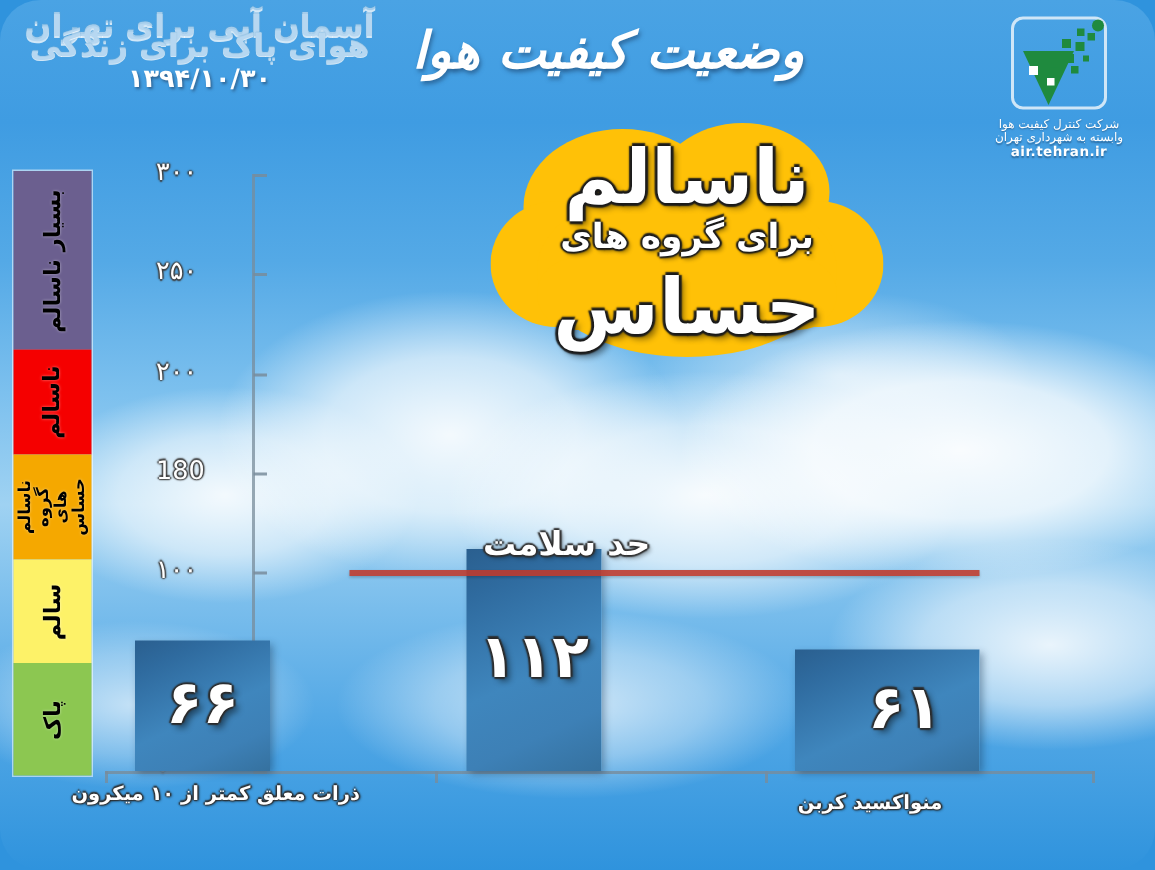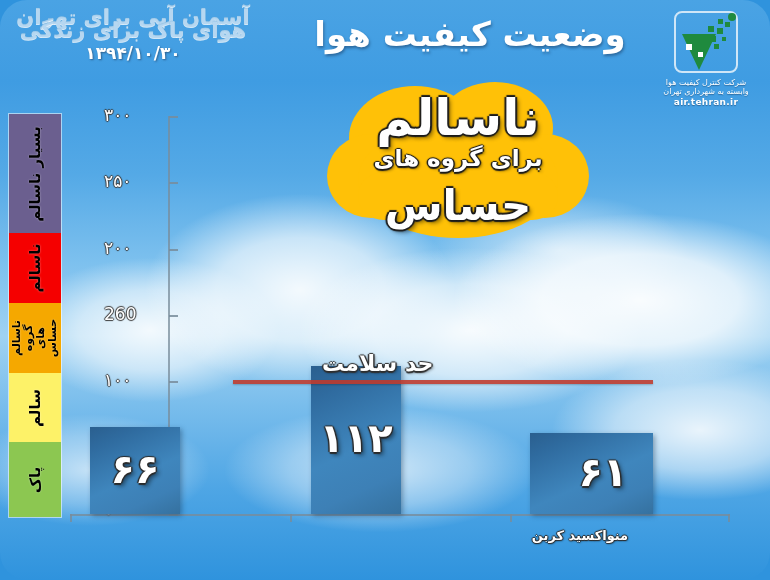--- a/index.html
+++ b/index.html
@@ -30,24 +30,25 @@
     color:rgba(175,212,240,.85);
     text-shadow:0 1px 0 rgba(255,255,255,.75), 0 0 1px #6fa8cf;
     line-height:19px;white-space:nowrap;
   }
   .brand-left .bl2{margin-top:-6px;}
   .brand-date{
     margin-top:3px;font-size:17px;font-weight:bold;color:#ffffff;
     text-shadow:1px 1px 2px rgba(40,80,120,.8);letter-spacing:1px;
   }
   .main-title{
-    position:absolute;left:275px;top:14px;width:390px;text-align:center;
+    position:absolute;left:275px;top:14px;width:390px;text-align:left;
     font-size:34px;font-weight:bold;color:#ffffff;
     text-shadow:1px 2px 3px rgba(30,75,120,.65);
     white-space:nowrap;
+    font-style:italic;
   }
   .brand-right{position:absolute;right:4px;top:6px;width:120px;text-align:center;}
   .logo-box{position:relative;width:72px;height:72px;margin:0 auto;}
   .logo-box svg{display:block;}
   .org-line{
     font-size:8px;color:#ffffff;line-height:9px;white-space:nowrap;
     text-shadow:0 1px 1px rgba(30,70,110,.6);
   }
   .org-url{font-size:9px;color:#ffffff;font-weight:bold;letter-spacing:.3px;
     text-shadow:0 1px 1px rgba(30,70,110,.6);margin-top:1px;}
@@ -62,21 +63,21 @@
     text-shadow:-2px 0 1px #1b1b1b,2px 0 1px #1b1b1b,0 -2px 1px #1b1b1b,0 2px 1px #1b1b1b,
                 3px 3px 4px rgba(0,0,0,.45);
     margin-top:-4px;
   }
   .cl-sub{
     font-size:23px;font-weight:bold;color:#ffffff;line-height:28px;margin-top:2px;
     text-shadow:-1.5px 0 1px #1b1b1b,1.5px 0 1px #1b1b1b,0 -1.5px 1px #1b1b1b,0 1.5px 1px #1b1b1b,
                 2px 2px 3px rgba(0,0,0,.4);
   }
   .cl-main2{
-    font-size:42px;font-weight:bold;color:#ffffff;line-height:40px;margin-top:14px;
+    font-size:51px;font-weight:bold;color:#ffffff;line-height:40px;margin-top:14px;
     text-shadow:-2px 0 1px #1b1b1b,2px 0 1px #1b1b1b,0 -2px 1px #1b1b1b,0 2px 1px #1b1b1b,
                 3px 3px 4px rgba(0,0,0,.45);
   }
 
   
   .legend{position:absolute;left:8px;top:113px;width:54px;height:405px;
     border:1px solid rgba(255,255,255,.55);box-sizing:border-box;}
   .legend-band{
     width:100%;box-sizing:border-box;position:relative;
     display:flex;align-items:center;justify-content:center;overflow:hidden;
@@ -204,21 +205,21 @@
   <div class="chart">
     <div class="y-axis-line"></div>
 
     <div class="y-tick" style="top:8px;"></div>
     <div class="y-label" style="top:8px;">۳۰۰</div>
     <div class="y-tick" style="top:74px;"></div>
     <div class="y-label" style="top:74px;">۲۵۰</div>
     <div class="y-tick" style="top:141px;"></div>
     <div class="y-label" style="top:141px;">۲۰۰</div>
     <div class="y-tick" style="top:207px;"></div>
-    <div class="y-label" style="top:207px;">260</div>
+    <div class="y-label" style="top:207px;">180</div>
     <div class="y-tick" style="top:273px;"></div>
     <div class="y-label" style="top:273px;">۱۰۰</div>
     <div class="y-tick" style="top:340px;"></div>
     <div class="y-label" style="top:340px;">۵۰</div>
     <div class="y-tick" style="top:406px;"></div>
     <div class="y-label" style="top:406px;">۰</div>
 
     <div class="x-axis-line"></div>
     <div class="x-tick" style="left:0px;"></div>
     <div class="x-tick" style="left:220px;"></div>
@@ -231,16 +232,17 @@
     <div class="bar" style="left:241px;width:90px;height:148px;">
       <span class="bar-value">۱۱۲</span>
     </div>
     <div class="bar" style="left:460px;width:100px;height:81px;padding-left:23px;">
       <span class="bar-value">۶۱</span>
     </div>
 
     <div class="threshold-line" style="top: 272px; background: rgb(192, 57, 43);"></div>
     <div class="threshold-label" style="left:228px;top:243px;margin-left:24px;">حد سلامت</div>
 
+    <div class="x-label" style="left:-20px;top:414px;width:190px;">ذرات معلق کمتر از ۱۰ میکرون</div>
     <div class="x-label" style="left:430px;top:420px;width:160px;">منواکسید کربن</div>
   </div>
 
 </div>
 
 </body></html>

